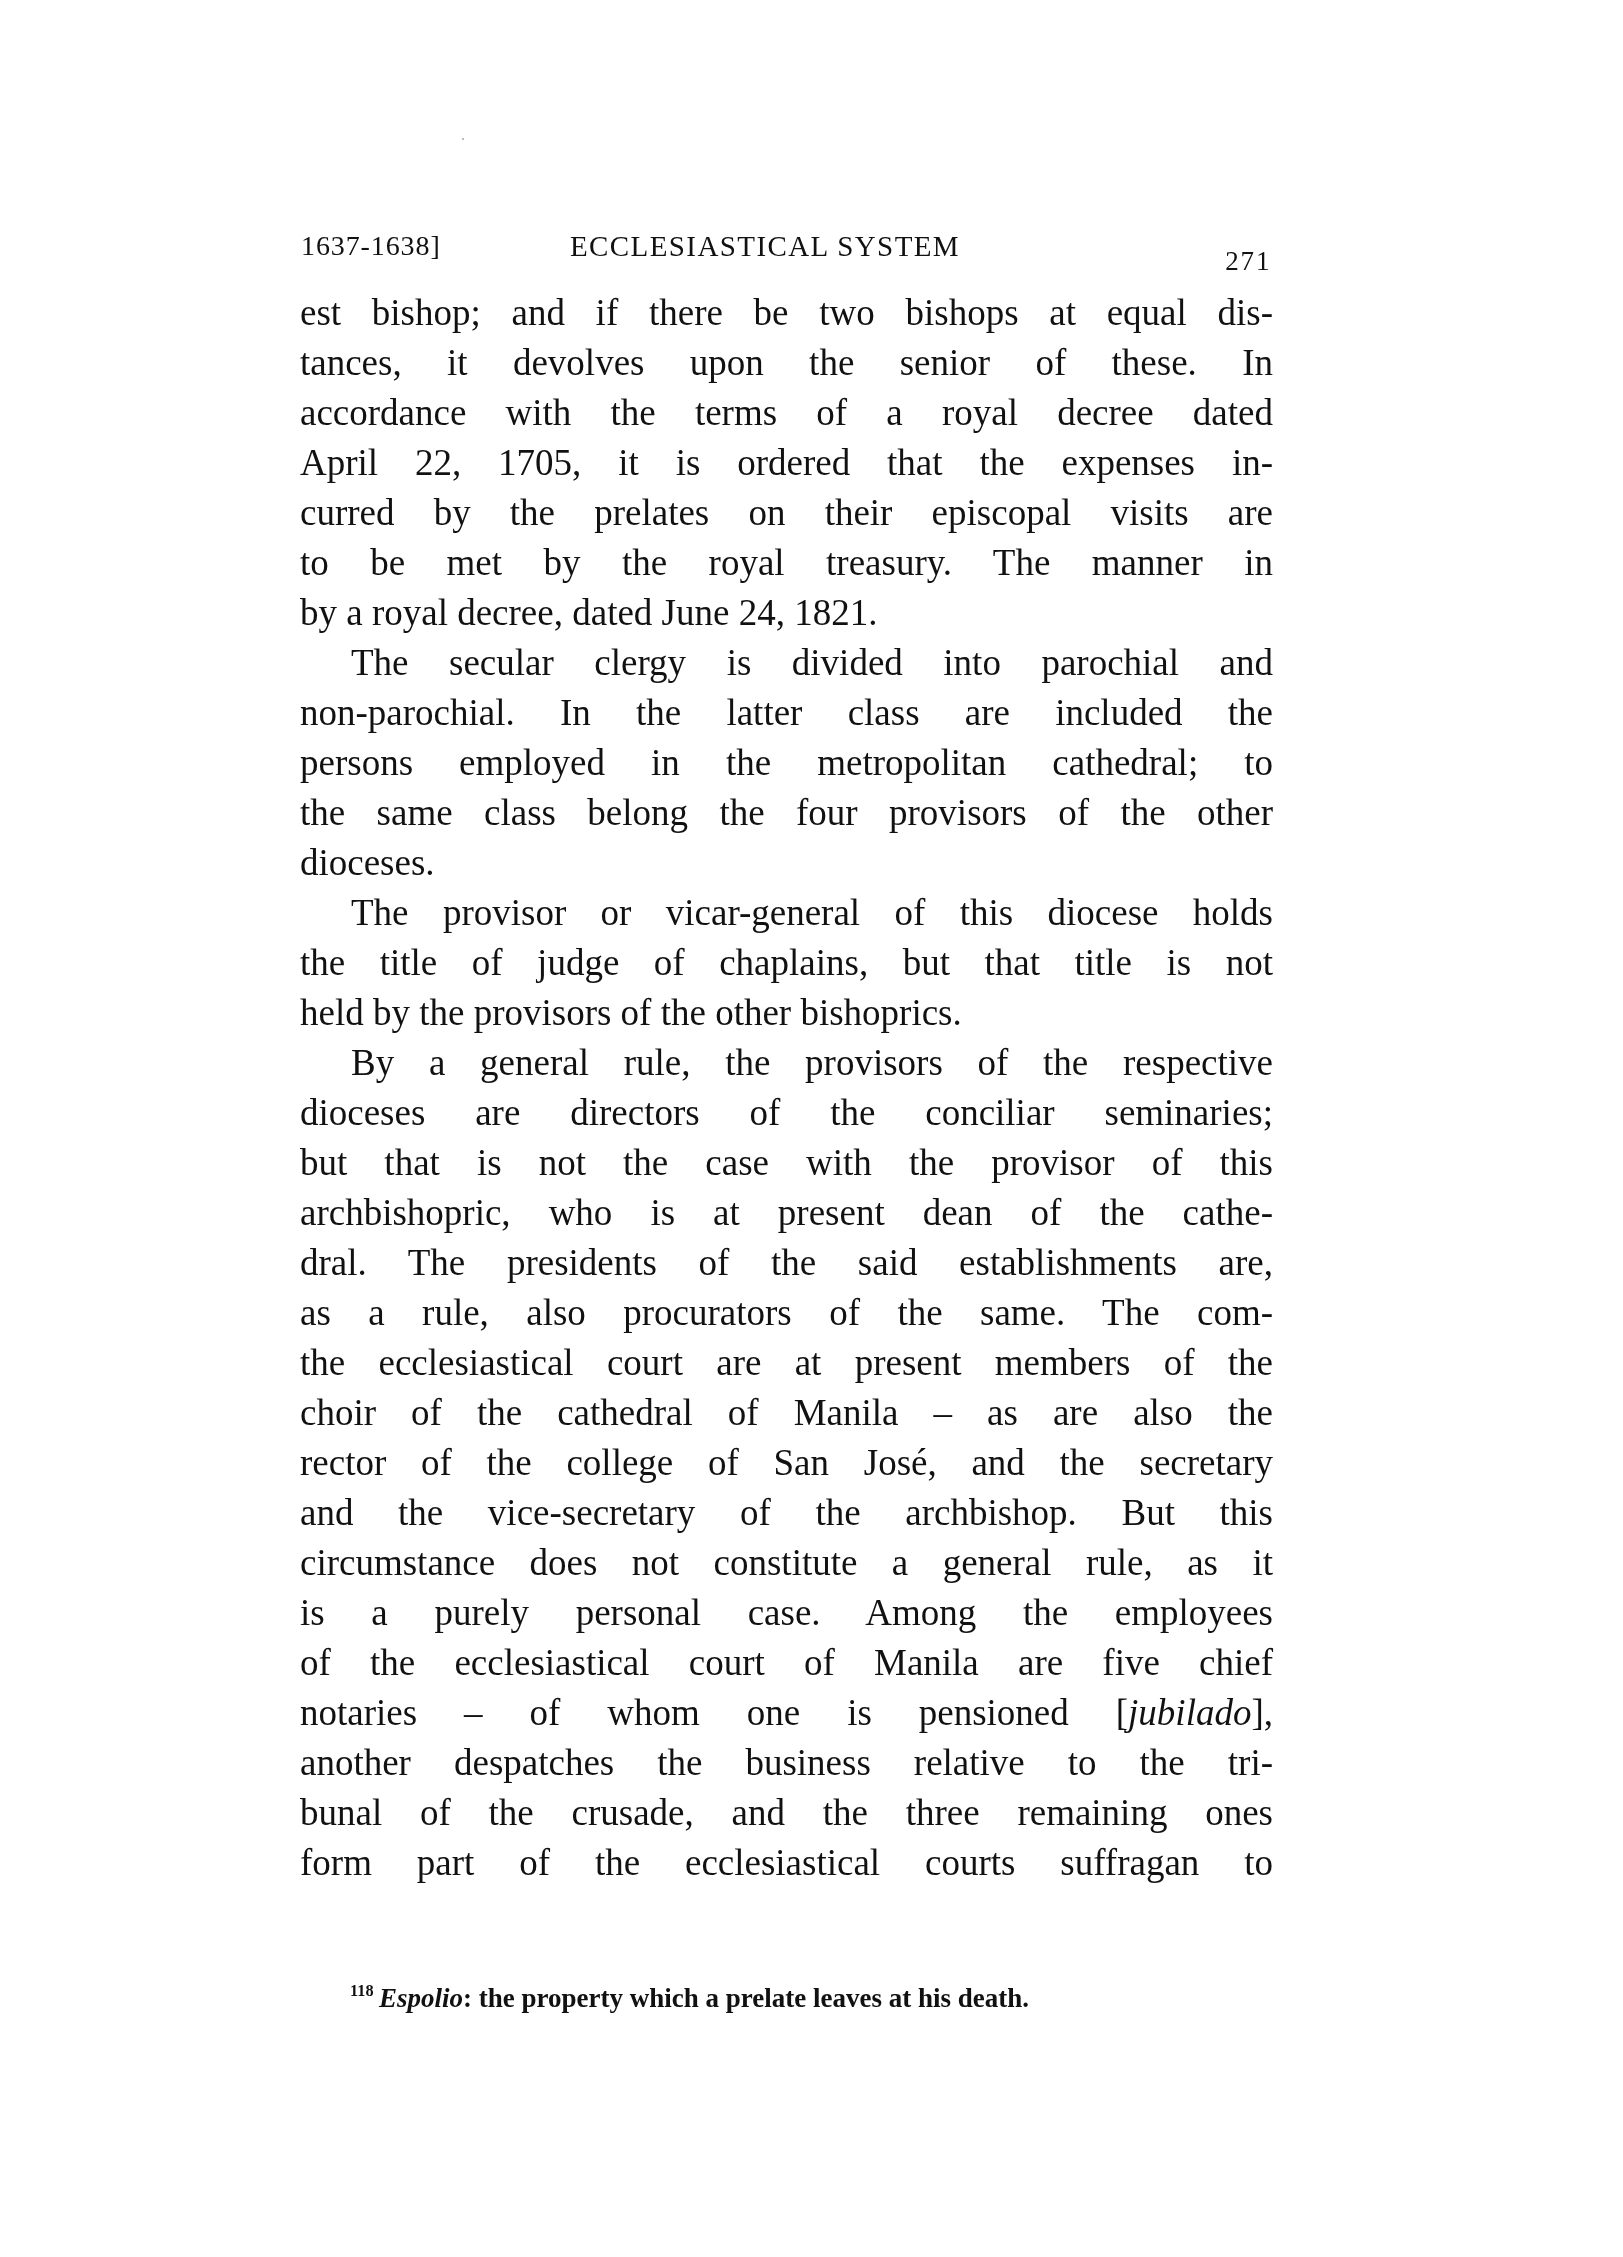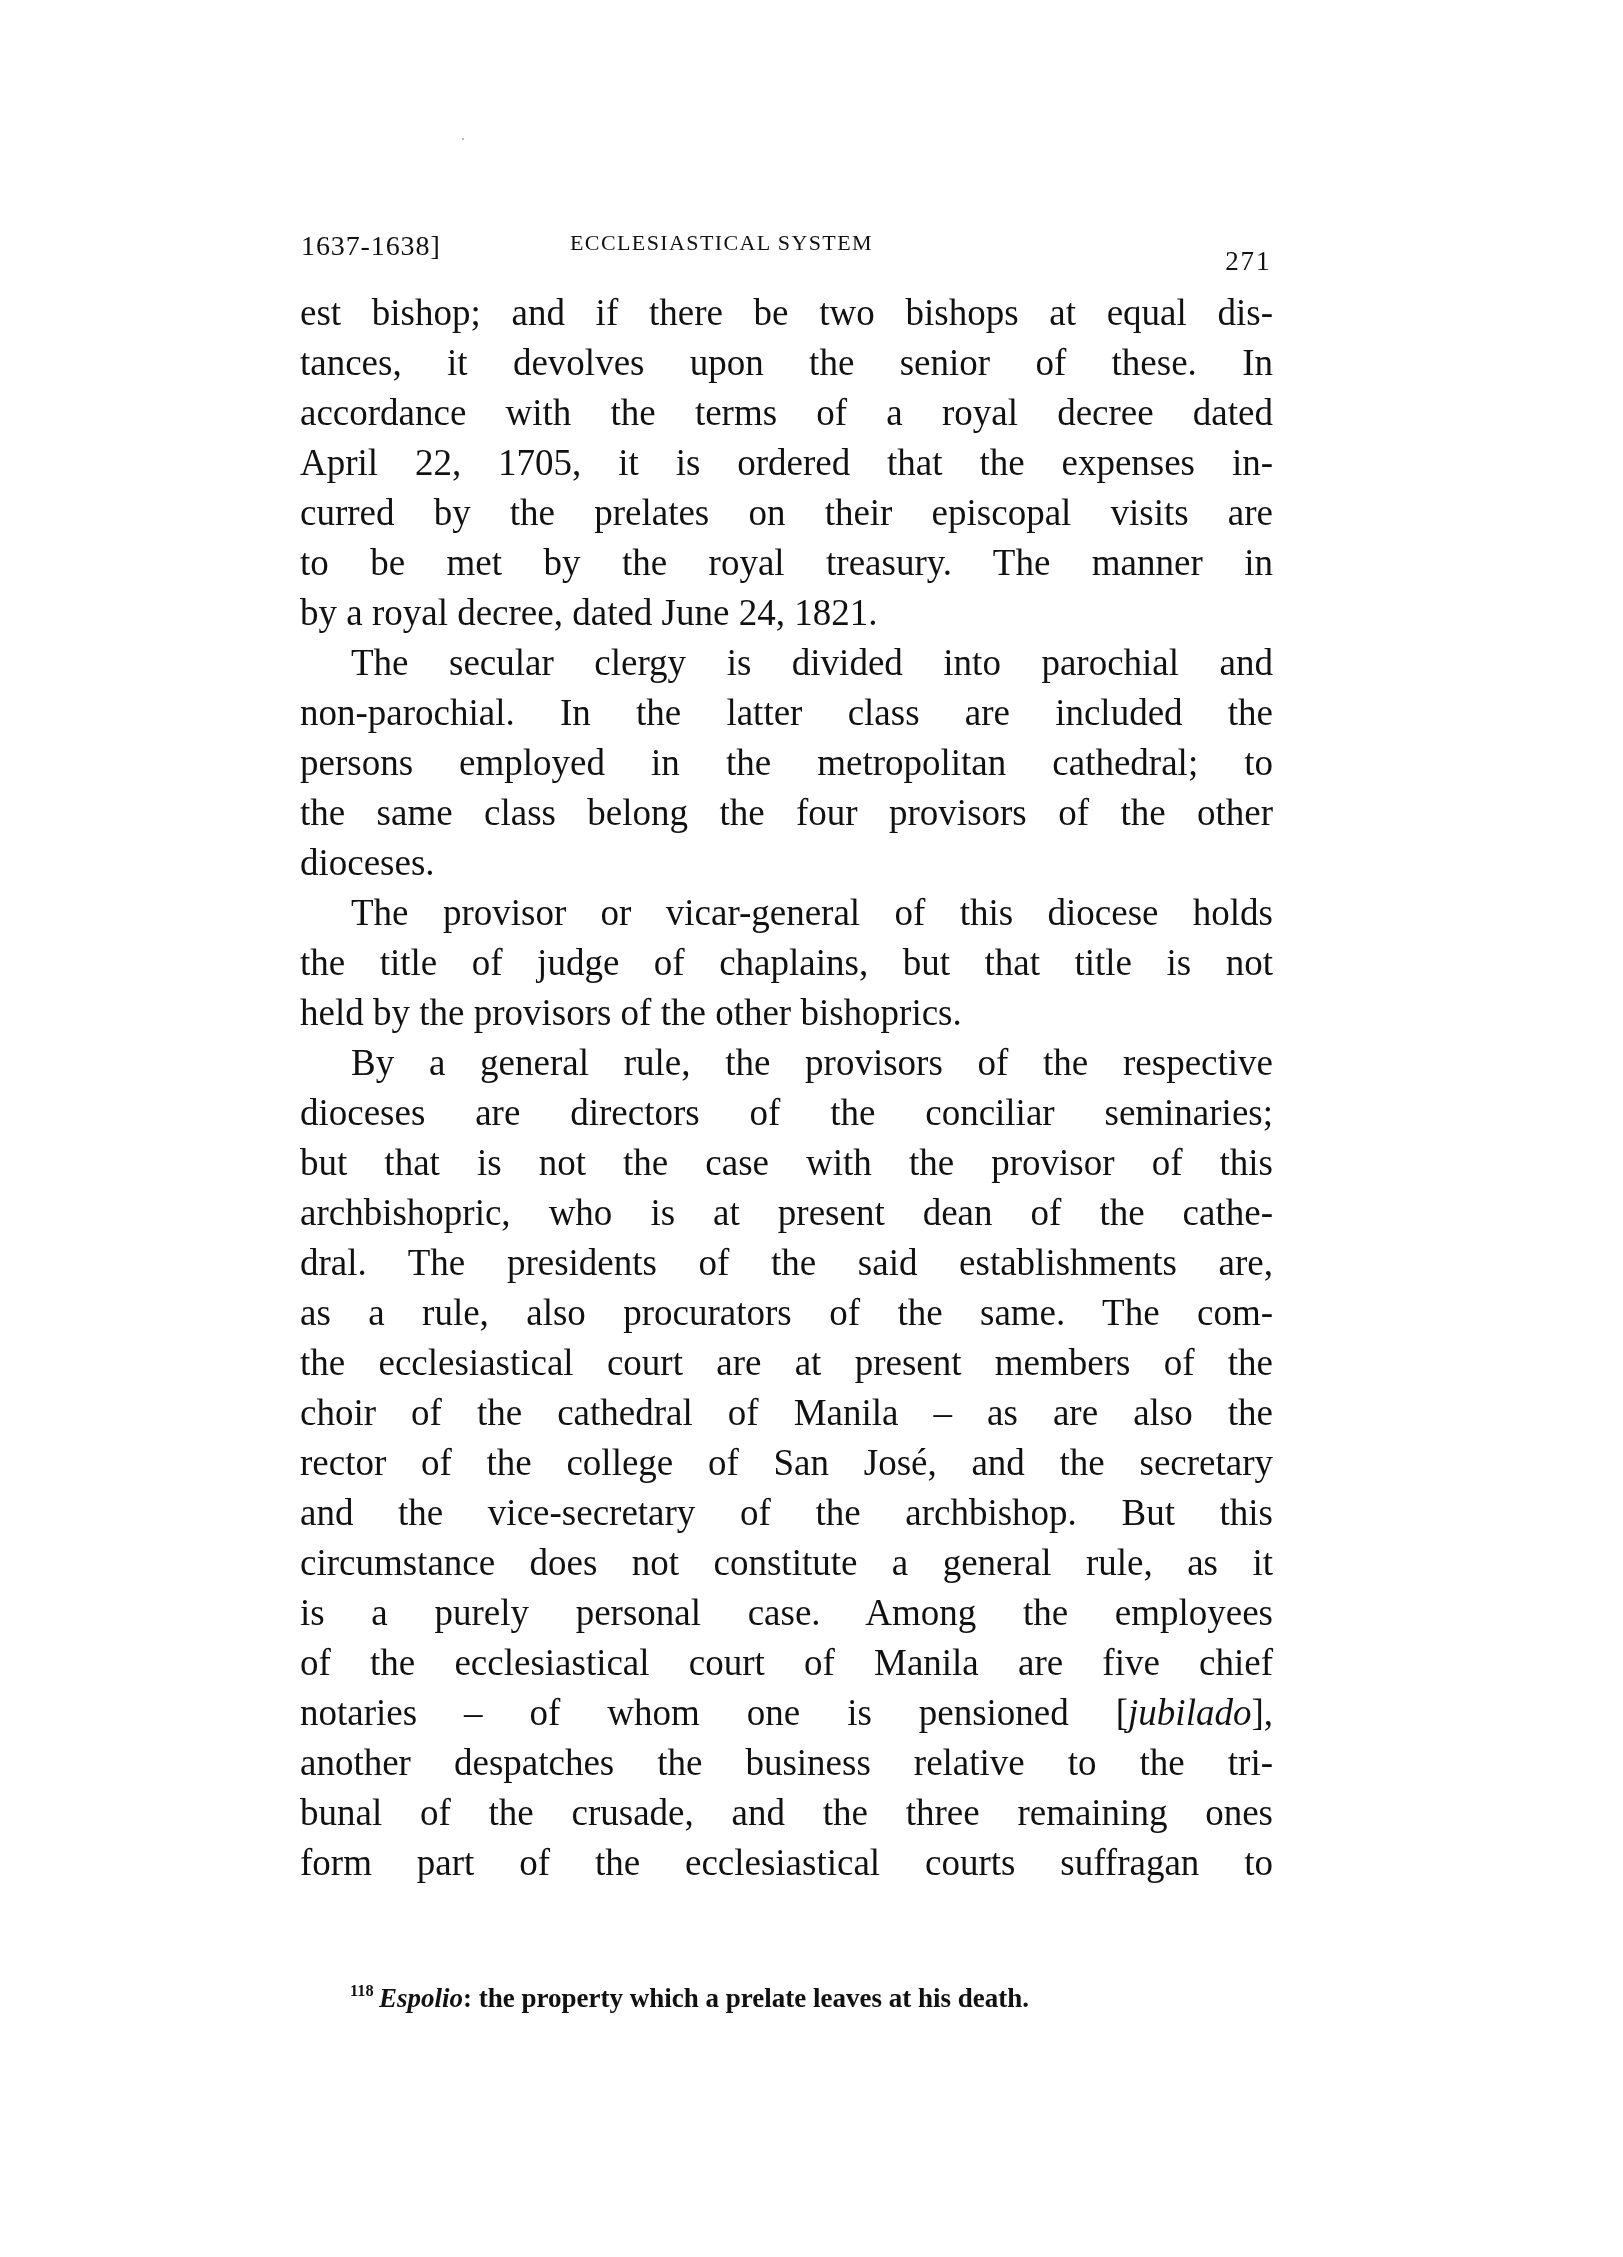--- a/index.html
+++ b/index.html
@@ -8,21 +8,21 @@
     font-family: "Liberation Serif", "DejaVu Serif", serif;
     color: #111111;
   }
   .page { position: absolute; left: 0; top: 0; width: 1624px; height: 2258px; }
   .speck { position: absolute; left: 462px; top: 138px; width: 1.8px; height: 1.8px; background: #bbbbbb; }
 
   .running-head {
     position: absolute; left: 301px; top: 197px; width: 972px; height: 45px; margin-top: 26px;
   }
   .rh-years { position: absolute; left: 0; top: 7.2px; font-size: 28px; letter-spacing: 0.9px; }
-  .rh-title { position: absolute; left: 269px; top: 7.2px; font-size: 22px; letter-spacing: 1.4px; }
+  .rh-title { position: absolute; left: 269px; top: 7.2px; font-size: 29px; letter-spacing: 1.4px; }
   .rh-page  { position: absolute; right: 1.8px; top: 23px; font-size: 27px; letter-spacing: 1.8px; }
 
   .body-text {
     position: absolute; left: 300px; top: 288px; width: 973px;
     font-size: 37px; line-height: 50px;
   }
   .line {
     display: block; height: 50px; white-space: nowrap;
     text-align: justify; text-align-last: justify;
   }

